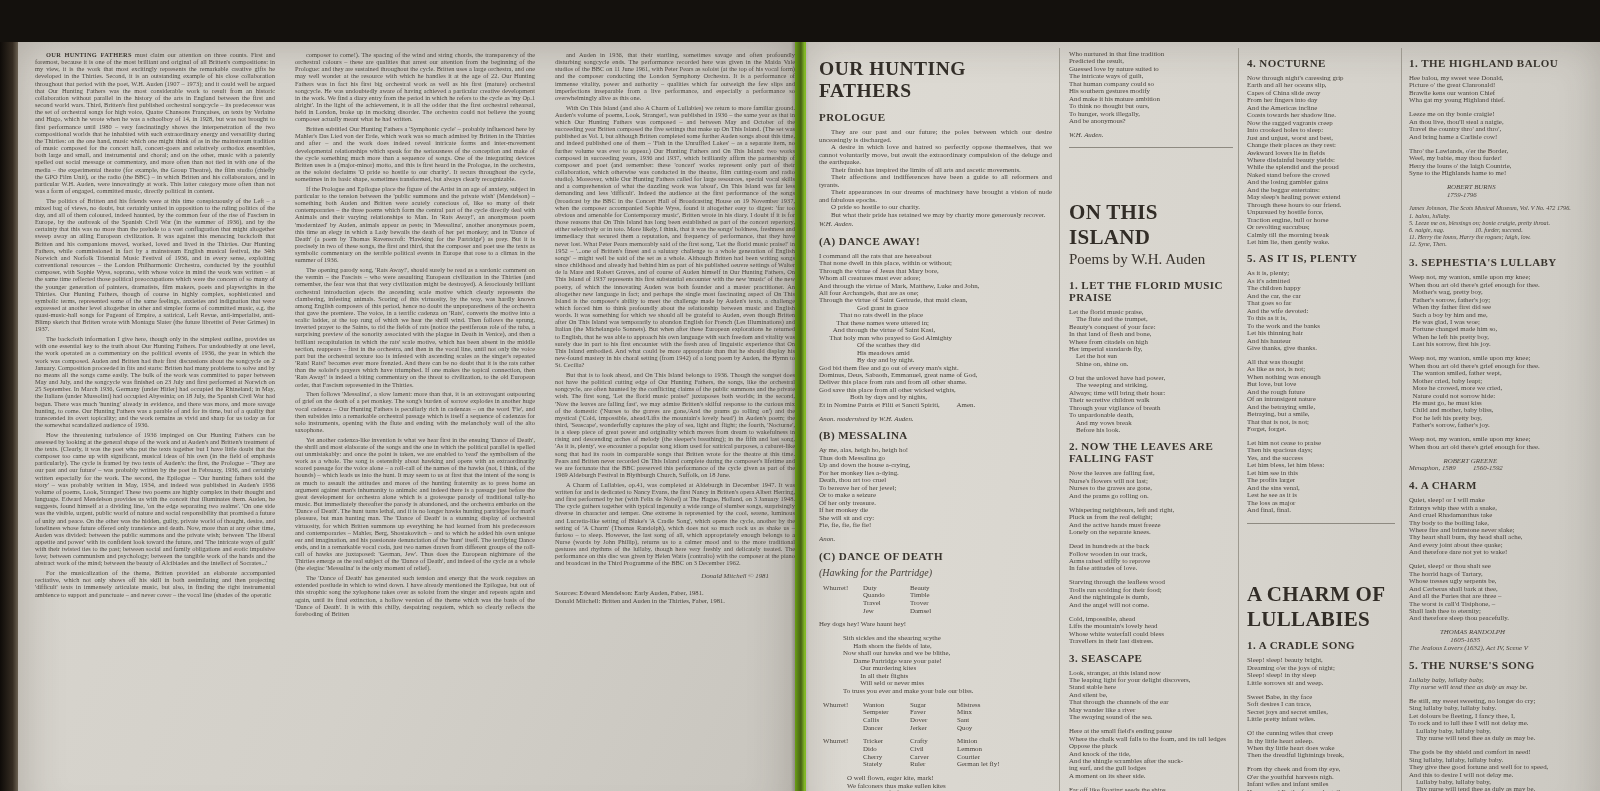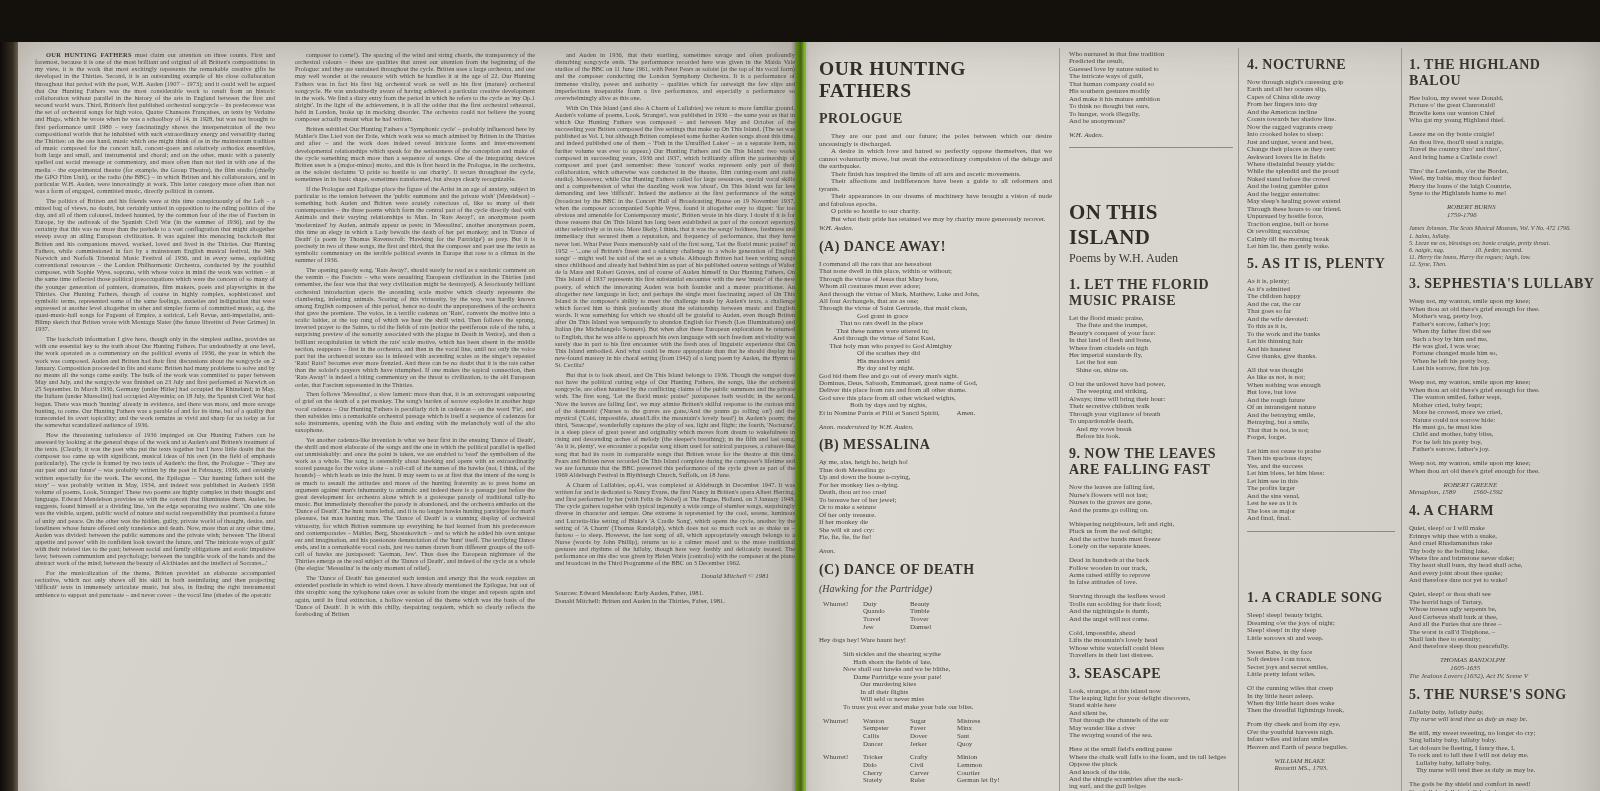--- a/index.html
+++ b/index.html
@@ -31,22 +31,22 @@
   .lyr{position:absolute;top:8px;height:777px;overflow:hidden;}
   .col-1{left:13px;width:233px;}
   .col-2{left:263px;width:164px;}
   .col-3{left:441px;width:148px;}
   .col-4{left:603px;width:186px;}
   .vrule{position:absolute;top:6px;bottom:6px;width:1px;background:#9d998f;}
   .vr-1{left:253px;} .vr-2{left:432px;} .vr-3{left:595px;}
 
   .b-title{font-size:19.5px;font-weight:bold;letter-spacing:.5px;color:#332e28;margin:8px 0 9px;}
   .b-bigtitle{font-size:21px;font-weight:bold;letter-spacing:.3px;color:#322d27;margin:0;}
-  .b-subtitle{font-size:12px;margin:1px 0 11px;color:#3b352e;}
-  .b-heading{font-size:14px;font-weight:bold;letter-spacing:.45px;margin:7px 0 5px;color:#39342d;}
+  .b-subtitle{font-size:15px;margin:1px 0 11px;color:#3b352e;}
+  .b-heading{font-size:11px;font-weight:bold;letter-spacing:.45px;margin:7px 0 5px;color:#39342d;}
   .b-para{font-size:6.9px;line-height:7.5px;text-align:justify;text-indent:12px;margin:0;}
   .b-stanza{margin:0 0 6.5px;}
   .b-stanza .line{font-size:6.9px;line-height:7.45px;white-space:pre-wrap;}
   .b-stanza.italic .line{font-style:italic;}
   .b-stanza.ind1{padding-left:24px;}
   .b-stanza.ind2{padding-left:28px;}
   .b-attr{font-style:italic;font-size:6.9px;margin:2px 0 7px;}
   .b-attr .line{white-space:pre-wrap;line-height:7.7px;}
   .b-italich{font-style:italic;font-size:10px;margin:0 0 6px;}
   .b-rule{border-top:1px solid #8e8a81;margin:8px 0 52px;}
@@ -288,21 +288,21 @@
         <div class="b-stanza">
           <div class="line">O but the unloved have had power,</div>
           <div class="line">    The weeping and striking,</div>
           <div class="line">Always; time will bring their hour:</div>
           <div class="line">Their secretive children walk</div>
           <div class="line">Through your vigilance of breath</div>
           <div class="line">To unpardonable death,</div>
           <div class="line">    And my vows break</div>
           <div class="line">    Before his look.</div>
         </div>
-        <div class="b-heading">9. NOW THE LEAVES ARE FALLING FAST</div>
+        <div class="b-heading">2. NOW THE LEAVES ARE FALLING FAST</div>
         <div class="b-stanza">
           <div class="line">Now the leaves are falling fast,</div>
           <div class="line">Nurse's flowers will not last;</div>
           <div class="line">Nurses to the graves are gone,</div>
           <div class="line">And the prams go rolling on.</div>
         </div>
         <div class="b-stanza">
           <div class="line">Whispering neighbours, left and right,</div>
           <div class="line">Pluck us from the real delight;</div>
           <div class="line">And the active hands must freeze</div>
@@ -415,20 +415,21 @@
           <div class="line">Yes, and the success</div>
           <div class="line">Let him bless, let him bless:</div>
           <div class="line">Let him see in this</div>
           <div class="line">The profits larger</div>
           <div class="line">And the sins venal,</div>
           <div class="line">Lest he see as it is</div>
           <div class="line">The loss as major</div>
           <div class="line">And final, final.</div>
         </div>
         <div class="b-rule tight"></div>
+        <div class="b-bigtitle">A CHARM OF LULLABIES</div>
         <div class="b-heading">1.   A CRADLE SONG</div>
         <div class="b-stanza">
           <div class="line">Sleep! sleep! beauty bright,</div>
           <div class="line">Dreaming o'er the joys of night;</div>
           <div class="line">Sleep! sleep! in thy sleep</div>
           <div class="line">Little sorrows sit and weep.</div>
         </div>
         <div class="b-stanza">
           <div class="line">Sweet Babe, in thy face</div>
           <div class="line">Soft desires I can trace,</div>

